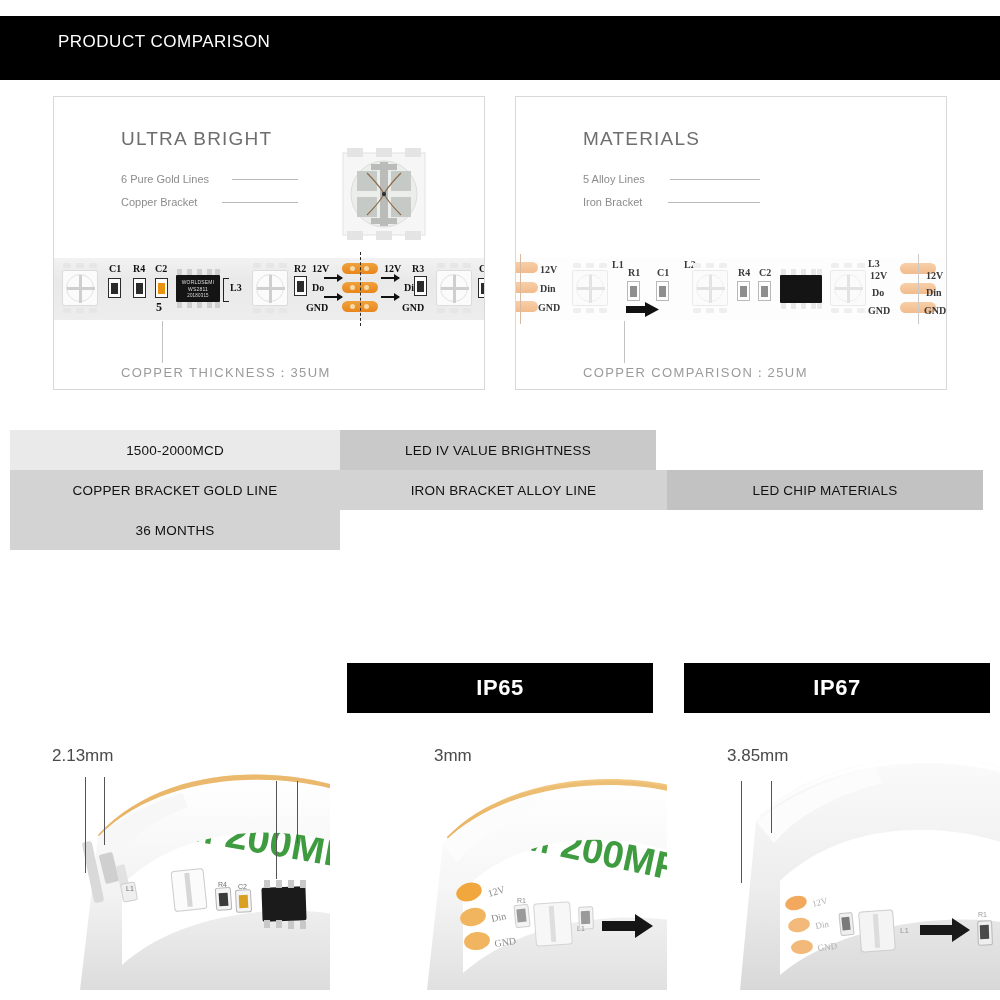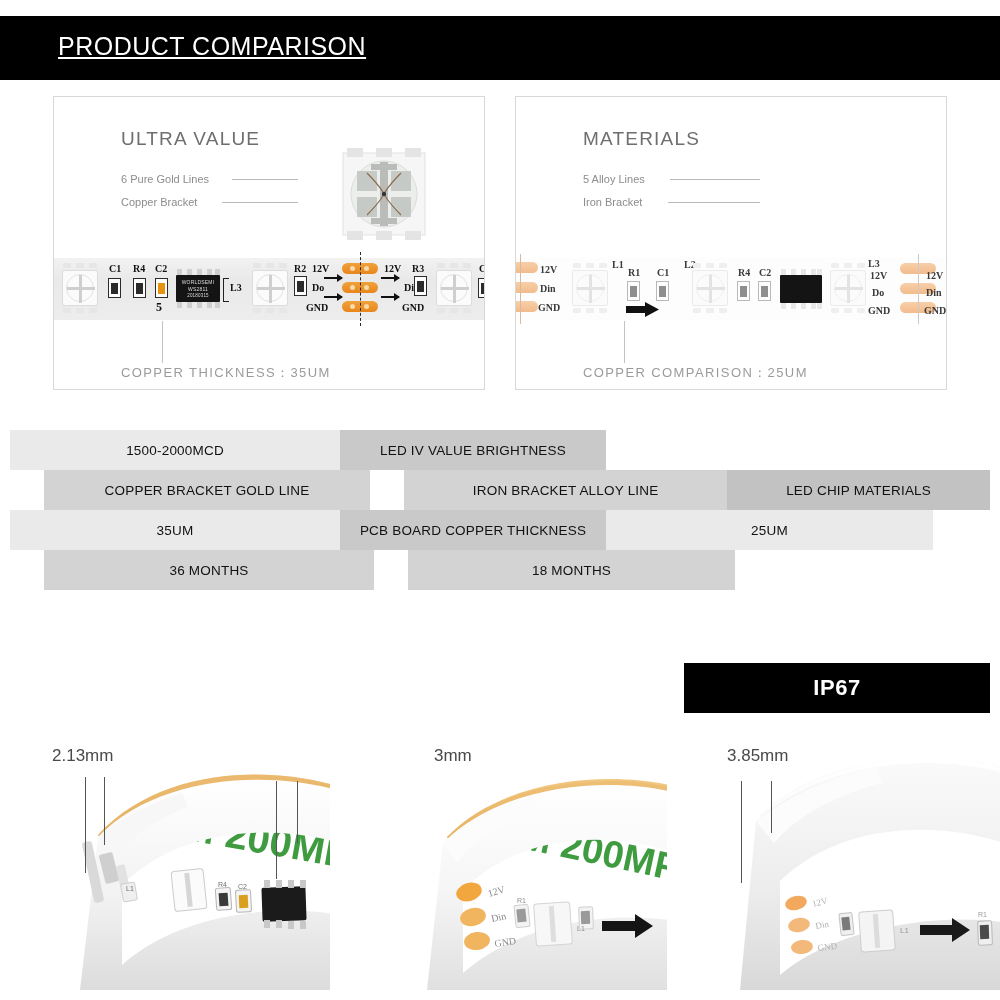--- a/index.html
+++ b/index.html
@@ -10,24 +10,23 @@
   }
   .stage{position:absolute;left:0;top:0;width:1000px;height:1000px;}
 
   
   .header-bar{
     position:absolute;left:0;top:16px;width:1000px;height:64px;
     background:#000000;
   }
   .header-title{
     position:absolute;left:58px;top:32px;
-    font-size:25px;letter-spacing:.5px;color:#ffffff;
+    font-size:17px;letter-spacing:.5px;color:#ffffff;
     font-family:"Liberation Sans", sans-serif;font-weight:400;
     white-space:nowrap;
-    text-decoration:underline;
   }
 
   
   .panel{
     position:absolute;top:96px;height:294px;
     background:#ffffff;border:1px solid #d8d8d8;box-sizing:border-box;
     overflow:hidden;
   }
   .panel-left{left:53px;width:432px;}
   .panel-right{left:515px;width:432px;}
@@ -122,25 +121,25 @@
 
   
   .spec-table{position:absolute;left:10px;top:430px;width:980px;}
   .spec-row{display:flex;height:40px;}
   .spec-cell{
     display:flex;align-items:center;justify-content:center;
     font-size:13.5px;color:#111;letter-spacing:.2px;text-align:center;
     box-sizing:border-box;
   }
   .col-a{width:330px;}
-  .col-b{width:266px;}
+  .col-b{width:316px;}
   .col-c{width:327px;}
   .shade-lo-side{background:#eaeaea;}
   .shade-lo-mid{background:#c9c9c9;}
-  .shade-hi-side{background:#d3d3d3;margin-left:34px;}
+  .shade-hi-side{background:#d3d3d3;}
   .shade-hi-mid{background:#c2c2c2;}
 
   
   .ip-block{position:absolute;top:663px;}
   .ip-head{
     height:50px;background:#000000;color:#ffffff;
     display:flex;align-items:center;justify-content:center;
     font-size:22px;font-weight:bold;letter-spacing:.5px;
   }
   .ip-photo{position:absolute;overflow:hidden;}
@@ -150,21 +149,21 @@
 </head>
 <body>
 
 <div class="stage">
 
   <div class="header-bar"></div>
   <div class="header-title">PRODUCT COMPARISON</div>
 
   <div class="panel panel-left">
 
-    <div class="panel-title">ULTRA VALUE</div>
+    <div class="panel-title">ULTRA BRIGHT</div>
 
     <div class="callout callout-a">6 Pure Gold Lines</div>
     <div class="lead lead-a"></div>
     <div class="callout callout-b">Copper Bracket</div>
     <div class="lead lead-b"></div>
 
     <svg class="smd smd-left" width="94" height="94" viewBox="0 0 94 94">
       <rect x="6" y="6" width="82" height="82" fill="#f6f6f6" stroke="#e2e2e2"></rect>
       <rect x="10" y="1" width="16" height="9" fill="#e4e4e4"></rect>
         <rect x="39" y="1" width="16" height="9" fill="#e4e4e4"></rect>
@@ -456,29 +455,23 @@
       <div class="spec-cell col-a shade-lo-side">1500-2000MCD</div>
       <div class="spec-cell col-b shade-lo-mid">LED IV VALUE BRIGHTNESS</div>
     </div>
 
     <div class="spec-row">
       <div class="spec-cell col-a shade-hi-side">COPPER BRACKET GOLD LINE</div>
       <div class="spec-cell col-c shade-hi-side">IRON BRACKET ALLOY LINE</div>
       <div class="spec-cell col-b shade-hi-mid">LED CHIP MATERIALS</div>
     </div>
 
-    <div class="spec-row">
-      <div class="spec-cell col-a shade-lo-side">35UM</div>
-      <div class="spec-cell col-b shade-lo-mid">PCB BOARD COPPER THICKNESS</div>
-      <div class="spec-cell col-c shade-lo-side">25UM</div>
-    </div>
 
     <div class="spec-row">
       <div class="spec-cell col-a shade-hi-side">36 MONTHS</div>
-      <div class="spec-cell col-c shade-hi-side">18 MONTHS</div>
     </div>
   </div>
 
   <div class="ip-photo" style="left:10px;top:725px;width:320px;height:265px;">
     <svg width="320" height="265" viewBox="0 0 320 265">
       <defs>
         <clipPath id="clipA">
             <rect x="0" y="0" width="320" height="265"></rect>
           </clipPath>
         <linearGradient id="tapeA" x1="0" y1="0" x2="0" y2="1">
@@ -522,20 +515,23 @@
         <text x="116" y="166" font-family="Liberation Sans, sans-serif" font-size="7" fill="#6f6f6f">L1</text>
         <text x="208" y="162" font-family="Liberation Sans, sans-serif" font-size="7" fill="#6f6f6f">R4</text>
         <text x="228" y="164" font-family="Liberation Sans, sans-serif" font-size="7" fill="#6f6f6f">C2</text>
       </g>
     </svg>
   </div>
   <div class="dim-rule" style="left:85px;top:777px;height:96px;"></div>
   <div class="dim-rule" style="left:104px;top:777px;height:68px;"></div>
   <div class="dim-text" style="left:52px;top:746px;">2.13mm</div>
 
+  <div class="ip-block" style="left:347px;width:306px;">
+    <div class="ip-head">IP65</div>
+  </div>
   <div class="ip-photo" style="left:347px;top:725px;width:320px;height:265px;">
     <svg width="320" height="265" viewBox="0 0 320 265">
       <defs>
         <clipPath id="clipB">
             <rect x="0" y="0" width="320" height="265"></rect>
           </clipPath>
         <linearGradient id="tapeB" x1="0" y1="0" x2="0" y2="1">
           <stop offset="0%" stop-color="#f2c77f"></stop>
             <stop offset="60%" stop-color="#eab563"></stop>
             <stop offset="100%" stop-color="#dda756"></stop>

